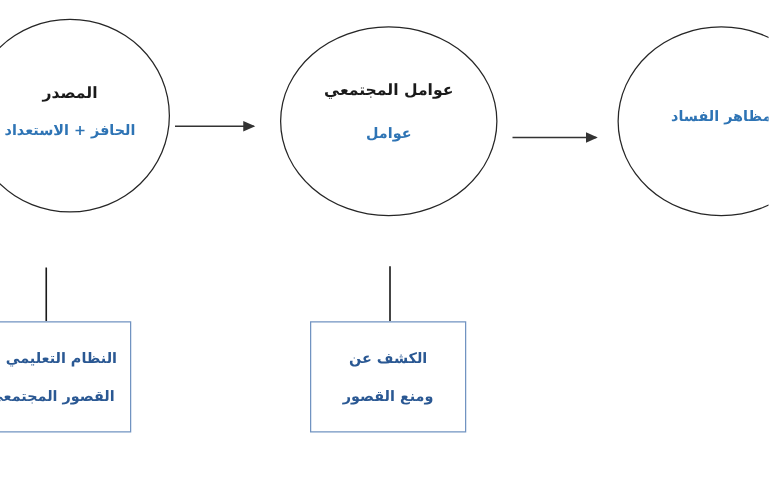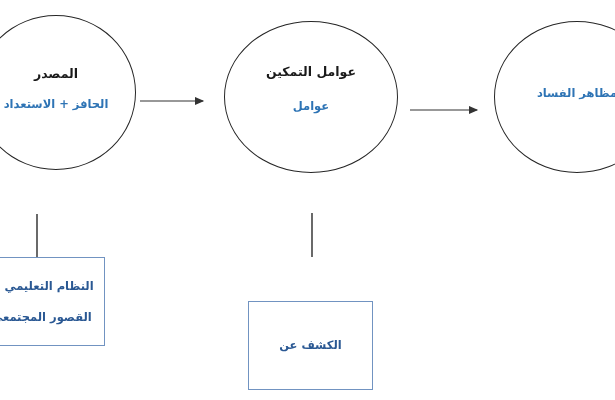--- a/index.html
+++ b/index.html
@@ -71,21 +71,21 @@
   .note-box .bline {
     direction: rtl;
     text-align: center;
     font-size: 11.5px;
     font-weight: bold;
     color: #2A5893;
     white-space: nowrap;
     line-height: 15px;
   }
   .box-source   { left: -22px; top: 257px; width: 127px; height: 89px; }
-  .box-enablers { left: 248px; top: 257px; width: 125px; height: 89px; margin-top: 44px; }
+  .box-enablers { left: 248px; top: 257px; width: 125px; height: 89px; }
 </style>
 </head>
 <body>
 
 <div class="canvas">
 
   <svg class="connector-layer" viewBox="0 0 615 400" xmlns="http://www.w3.org/2000/svg">
     <defs>
       <marker id="arrowhead" markerWidth="9" markerHeight="8" refX="7" refY="3.5" orient="auto">
         <path d="M0,0 L8,3.5 L0,7 Z" fill="#333333"></path>
@@ -96,30 +96,31 @@
     <line x1="37" y1="214" x2="37" y2="257" stroke="#1a1a1a" stroke-width="1.3"></line>
     <line x1="312" y1="213" x2="312" y2="257" stroke="#1a1a1a" stroke-width="1.3"></line>
   </svg>
 
   <div class="circle circle-source">
     <div class="ctitle">المصدر</div>
     <div class="csub">الحافز + الاستعداد</div>
   </div>
 
   <div class="circle circle-enablers">
-    <div class="ctitle">عوامل التمكين</div>
+    <div class="ctitle">عوامل المجتمعي</div>
     <div class="csub">عوامل</div>
   </div>
 
   <div class="circle circle-manifest">
     <div class="csub">مظاهر الفساد</div>
   </div>
 
   <div class="note-box box-source">
     <div class="bline">النظام التعليمي أو</div>
     <div class="bline">القصور المجتمعي</div>
   </div>
 
   <div class="note-box box-enablers">
     <div class="bline">الكشف عن</div>
+    <div class="bline">ومنع القصور</div>
   </div>
 
 </div>
 
 </body></html>

